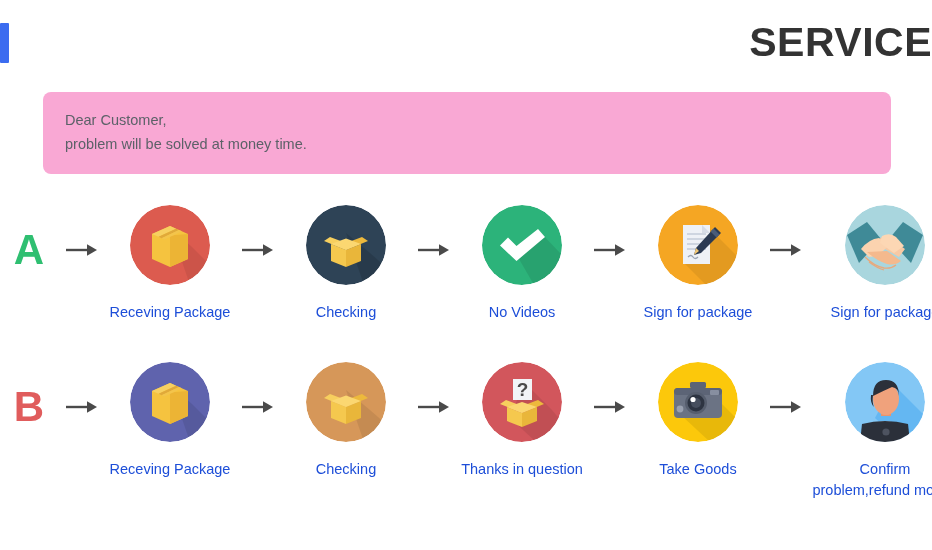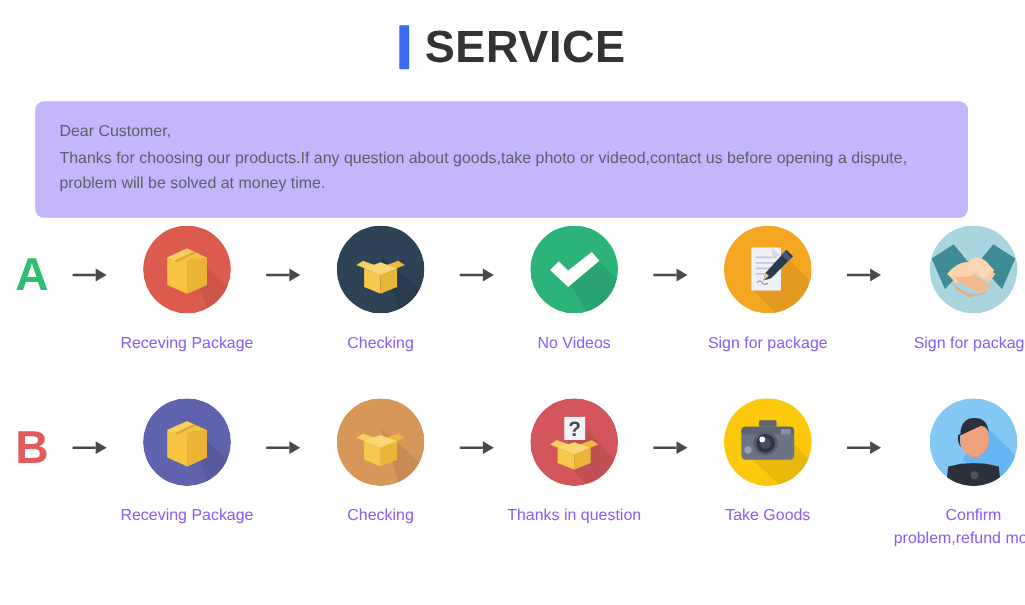--- a/index.html
+++ b/index.html
@@ -9,36 +9,36 @@
     font-family:"Liberation Sans","DejaVu Sans",sans-serif;
     color:#555b61;
     overflow:hidden;
     position:relative;
   }
   .page{position:relative;width:932px;height:550px;}
 
   
   .title-wrap{
     position:absolute;left:0;top:22px;width:932px;
-    display:flex;align-items:center;justify-content:center;
+    display:flex;align-items:center;justify-content:space-between;
   }
   .title-bar{
     width:9px;height:40px;background:#3b6cf0;border-radius:1px;
     margin-right:14px;flex:none;
   }
   .title-text{
     font-size:41px;font-weight:bold;color:#333333;
     letter-spacing:0.5px;line-height:1;
   }
 
   
   .notice{
-    position:absolute;left:32px;top:92px;width:848px;
+    position:absolute;left:43px;top:92px;width:848px;
     box-sizing:border-box;
-    background:#c4b5fd;border-radius:8px;
+    background:#f9a8d4;border-radius:8px;
     padding:17px 22px 18px 22px;
   }
   .notice p{
     margin:0;font-size:14.5px;line-height:23.5px;color:#5c6168;
   }
 
   
   .row{
     position:absolute;left:0;width:932px;height:150px;
     display:flex;align-items:flex-start;
@@ -67,38 +67,37 @@
   .step{
     flex:none;width:128px;
     display:flex;flex-direction:column;align-items:center;
   }
   .step .icon{
     width:80px;height:80px;border-radius:50%;
     position:relative;overflow:hidden;flex:none;
   }
   .step .label{
     margin-top:17px;font-size:14.5px;line-height:21px;
-    color:#8b5cf6;text-align:center;white-space:pre-wrap;
+    color:#1d4ed8;text-align:center;white-space:pre-wrap;
   }
   .step-wide{width:150px;}
   .icon svg{display:block;width:80px;height:80px;}
 </style>
 </head>
 <body>
 
 <div class="page">
 
   <div class="title-wrap">
     <div class="title-bar"></div>
     <div class="title-text">SERVICE</div>
   </div>
 
   <div class="notice">
     <p>Dear Customer,</p>
-    <p>Thanks for choosing our products.If any question about goods,take photo or videod,contact us before opening a dispute,</p>
     <p>problem will be solved at money time.</p>
   </div>
 
   <div class="row row-a">
     <div class="row-letter">
       <span class="letter letter-a">A</span>
     </div>
 
     <div class="arrow">
       <svg width="34" height="16" viewBox="0 0 34 16">

